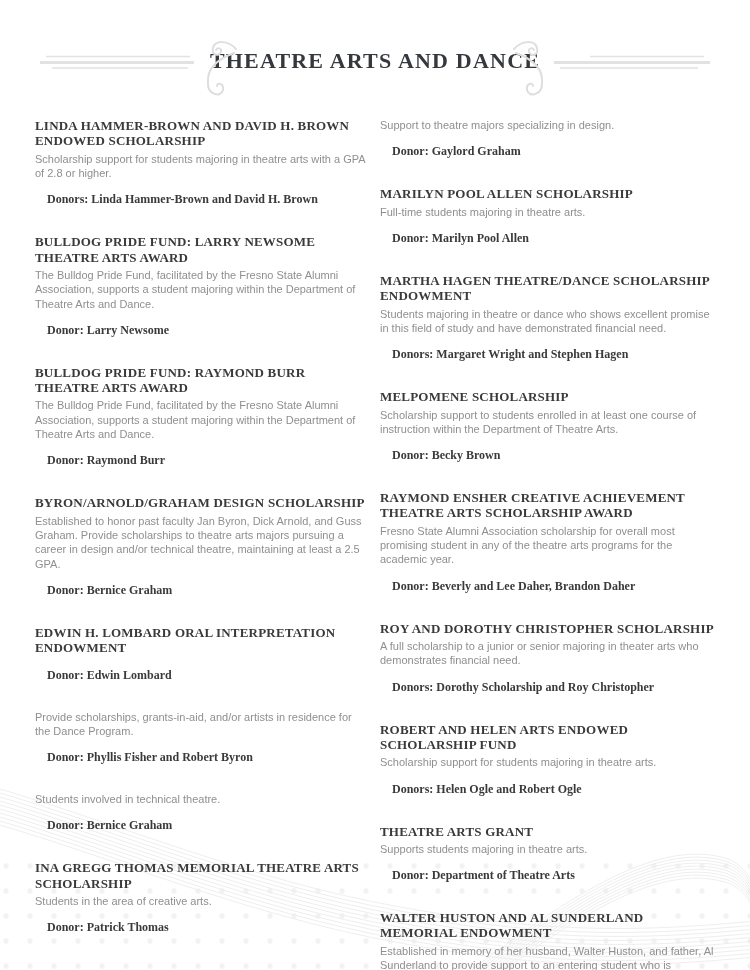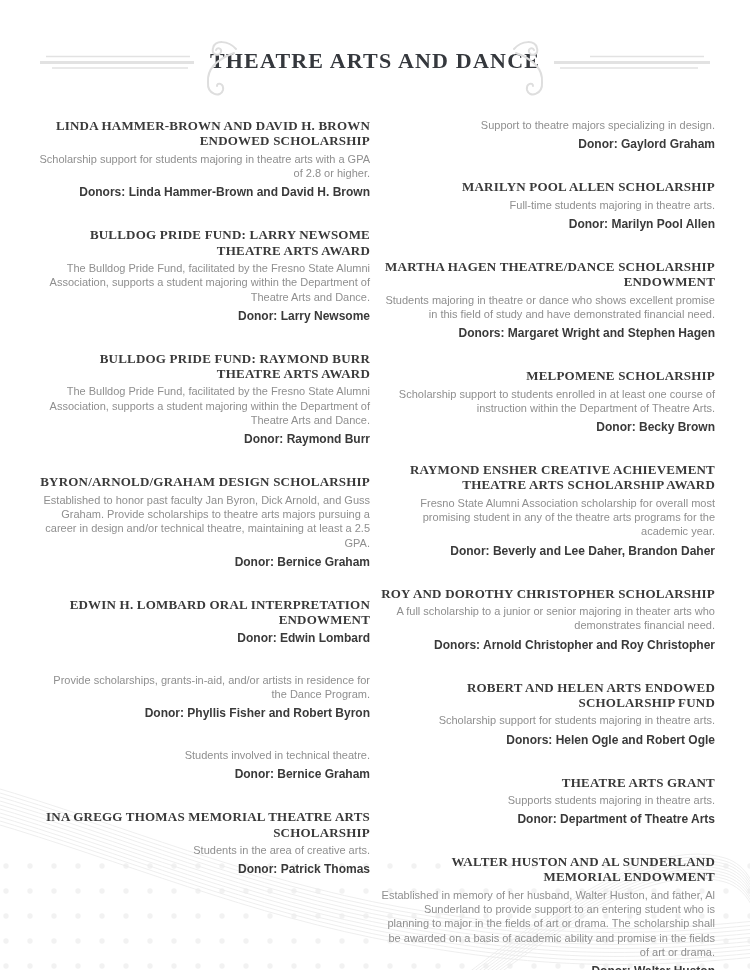--- a/index.html
+++ b/index.html
@@ -41,39 +41,39 @@
   .gusts-right{left:554px;transform:scaleX(-1);}
   
   .main{
     position:relative;
     z-index:1;
     display:flex;
     gap:10px;
     padding:20px 35px 0 35px;
   }
   .col{flex:1 1 0;min-width:0;}
-  .entry{margin:0 0 27px 0;text-align:right;}
+  .entry{margin:0 0 27px 0;text-align:left;}
   .entry-title{
     margin:0 0 3px 0;
     font-family:"Liberation Serif", serif;
     font-weight:700;
     font-size:13px;
     line-height:1.18;
     letter-spacing:0.2px;
     color:#3a3a3a;
   }
   .entry-desc{
     margin:0 0 5px 0;
     font-size:11px;
     line-height:1.3;
     color:#8f8f8f;
   }
   .entry-donor{
-    margin:0;
-    font-family:Liberation Sans, sans-serif;
+    margin:12px;
+    font-family:Liberation Serif, serif;
     font-weight:700;
     font-size:12px;
     line-height:1.25;
     color:#3a3a3a;
   }
 </style>
 </head>
 <body>
 
 <svg class="bottom-decor" viewBox="0 0 750 260" xmlns="http://www.w3.org/2000/svg" aria-hidden="true">
@@ -214,21 +214,21 @@
 
     <section class="entry">
       <h3 class="entry-title">RAYMOND ENSHER CREATIVE ACHIEVEMENT THEATRE ARTS SCHOLARSHIP AWARD</h3>
       <p class="entry-desc">Fresno State Alumni Association scholarship for overall most promising student in any of the theatre arts programs for the academic year.</p>
       <p class="entry-donor">Donor: Beverly and Lee Daher, Brandon Daher</p>
     </section>
 
     <section class="entry">
       <h3 class="entry-title">ROY AND DOROTHY CHRISTOPHER SCHOLARSHIP</h3>
       <p class="entry-desc">A full scholarship to a junior or senior majoring in theater arts who demonstrates financial need.</p>
-      <p class="entry-donor">Donors: Arnold Christopher and Roy Christopher</p>
+      <p class="entry-donor">Donors: Dorothy Scholarship and Roy Christopher</p>
     </section>
 
     <section class="entry">
       <h3 class="entry-title">ROBERT AND HELEN ARTS ENDOWED SCHOLARSHIP FUND</h3>
       <p class="entry-desc">Scholarship support for students majoring in theatre arts.</p>
       <p class="entry-donor">Donors: Helen Ogle and Robert Ogle</p>
     </section>
 
     <section class="entry">
       <h3 class="entry-title">THEATRE ARTS GRANT</h3>

